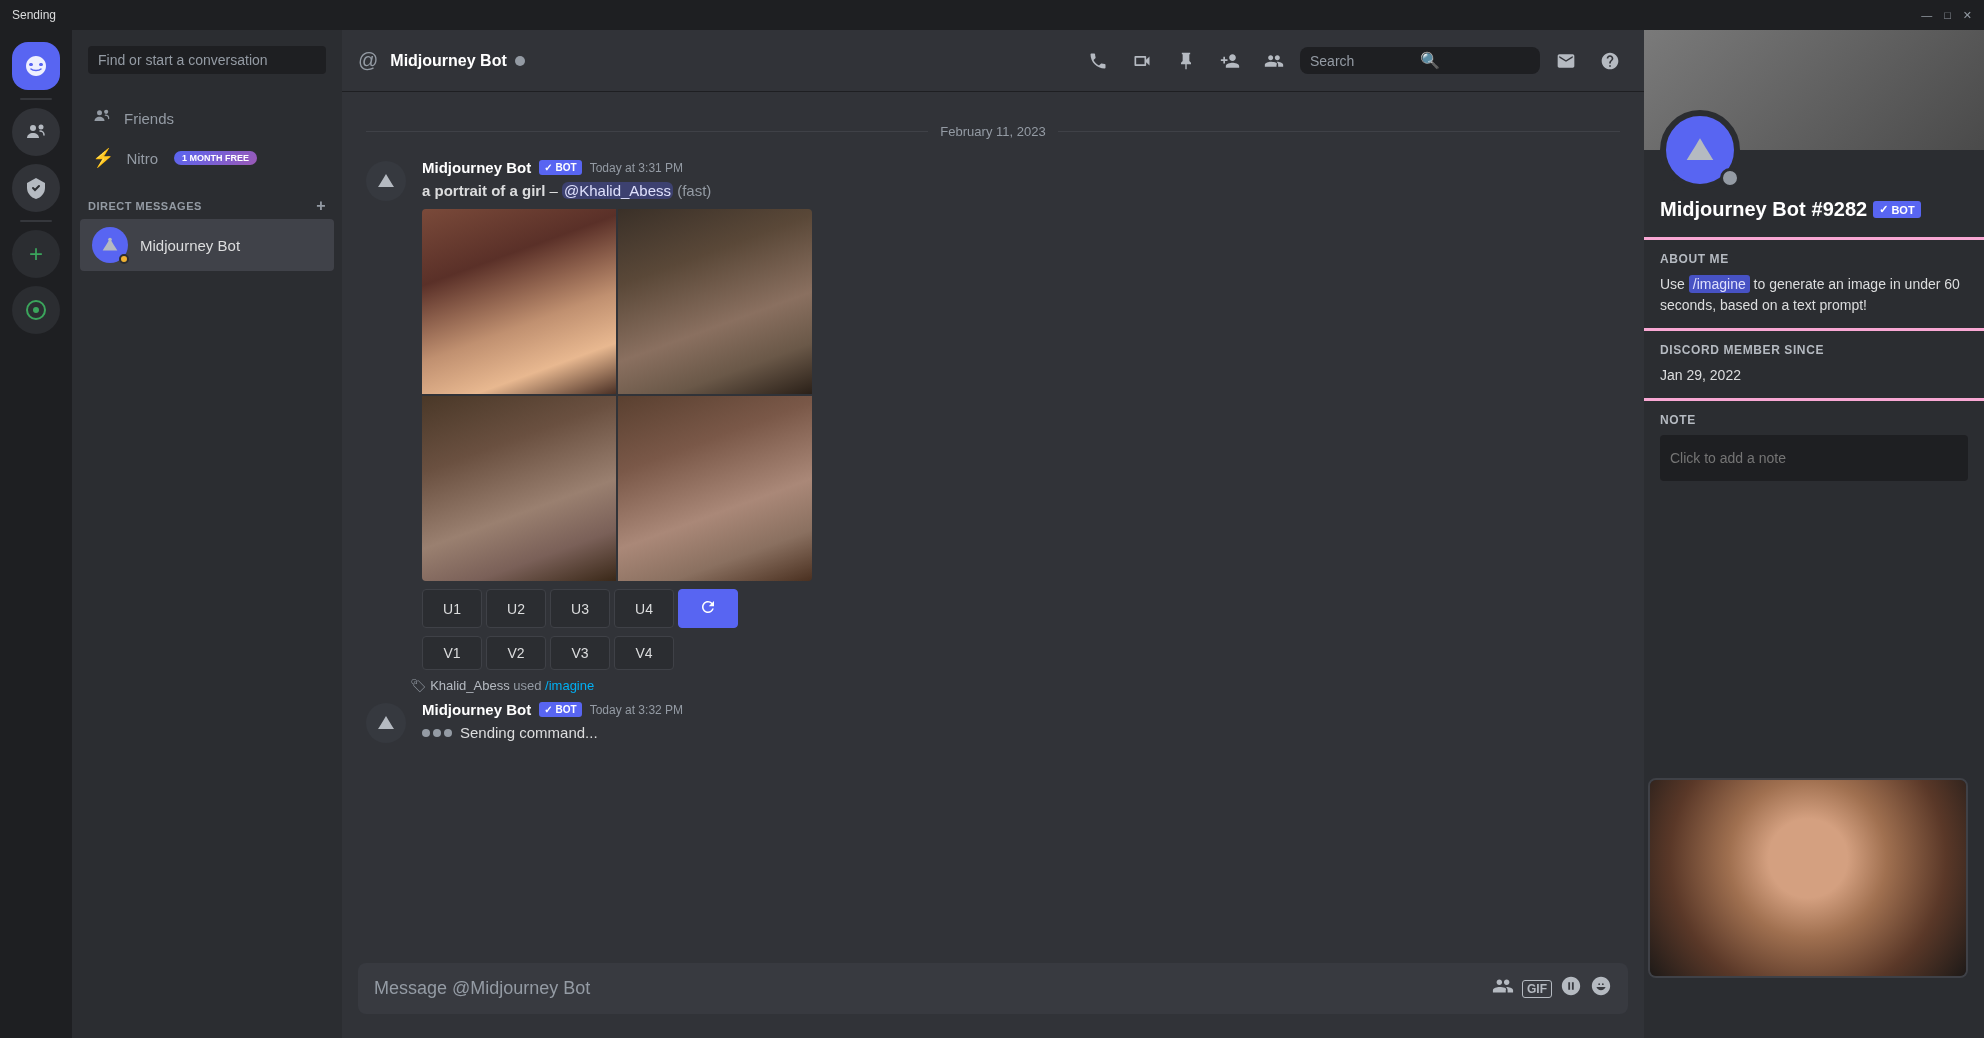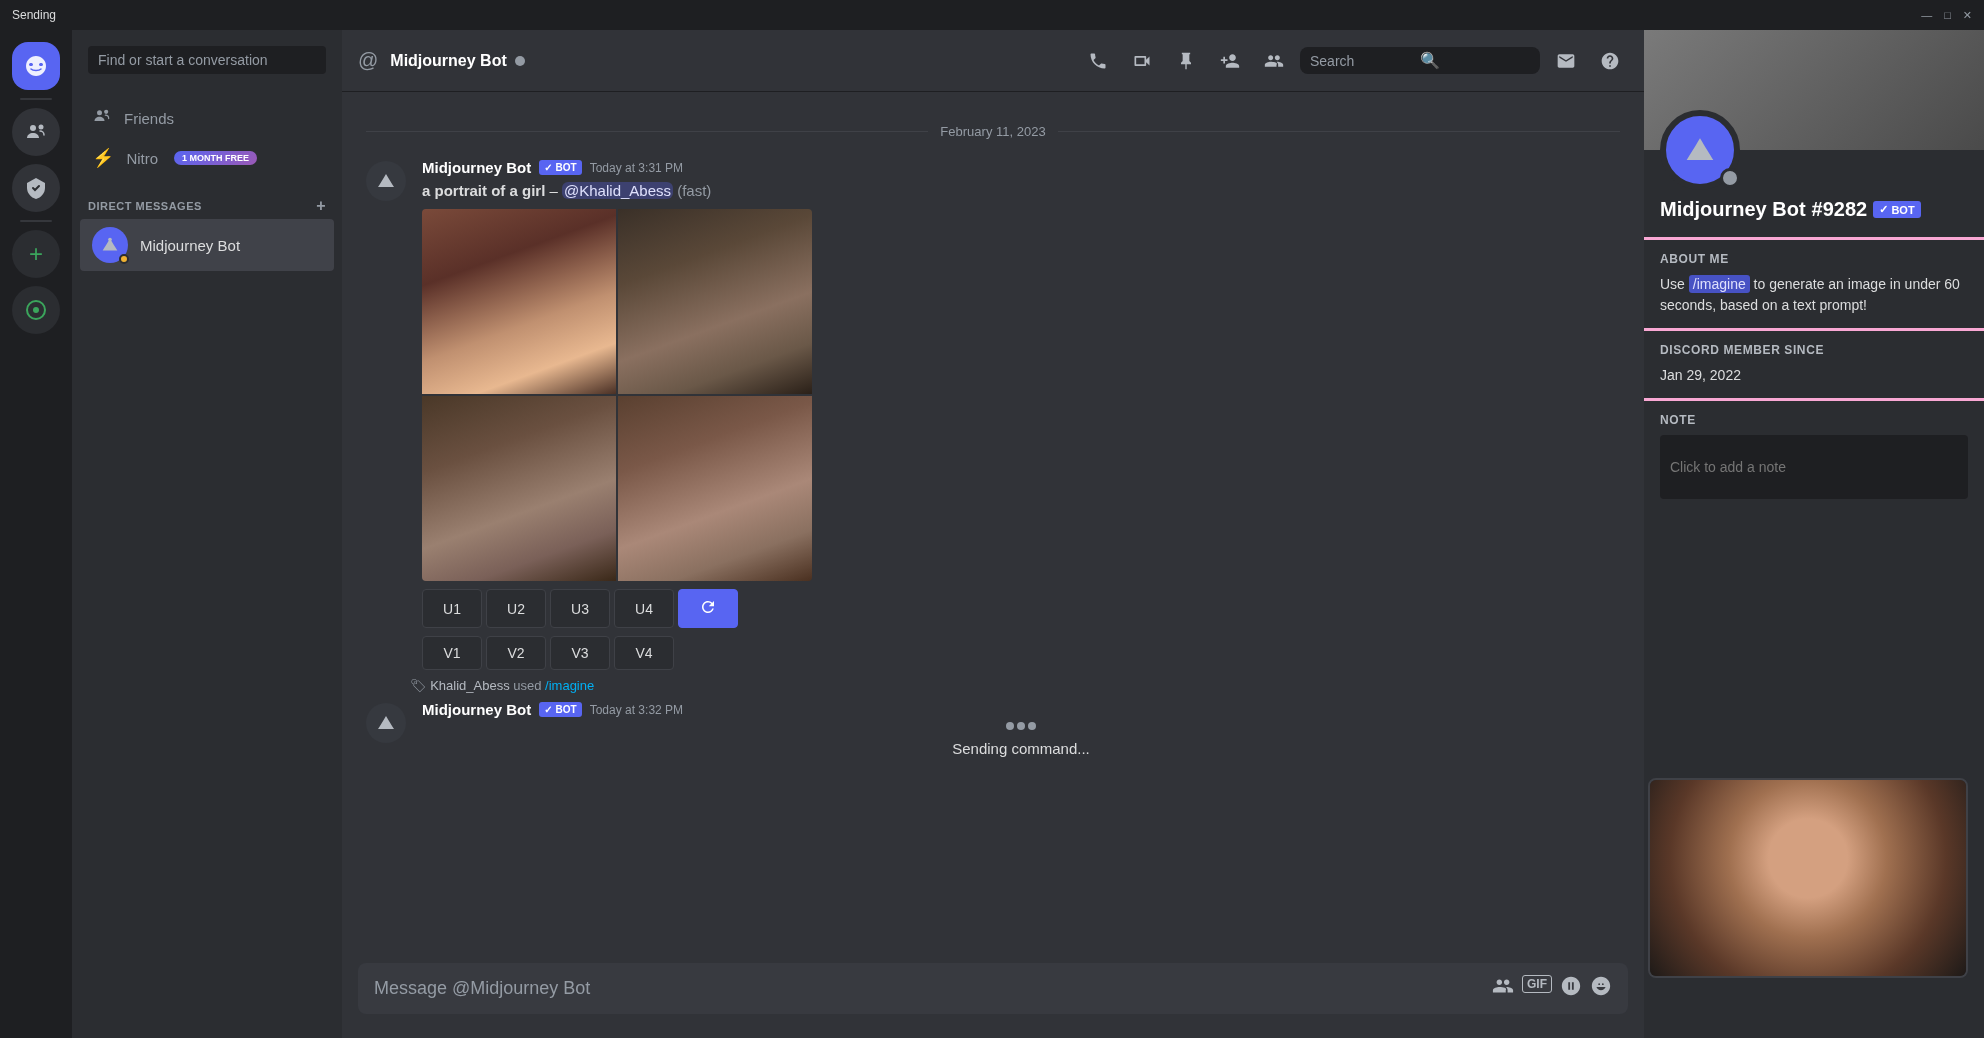--- a/index.html
+++ b/index.html
@@ -418,21 +418,21 @@
       background: transparent;
       border: none;
       outline: none;
       color: #dcddde;
       font-size: 18px;
     }
     .message-input-box input::placeholder { color: #949ba4; }
     .input-actions {
       display: flex;
       gap: 8px;
-      align-items: flex-start;
+      align-items: center;
     }
     .input-icon {
       color: #b5bac1;
       cursor: pointer;
       font-size: 20px;
     }
 
     
     .right-panel {
       width: 340px;
@@ -525,21 +525,21 @@
       background: #4752c4;
       color: #dee0fc;
       border-radius: 3px;
       padding: 1px 4px;
     }
 
     .note-input {
       background: #1e1f22;
       border: none;
       border-radius: 4px;
-      padding: 24px 10px;
+      padding: 15px 10px;
       color: #3b82f6;
       font-size: 14px;
       width: 100%;
       outline: none;
       cursor: pointer;
     }
 
     
     .video-overlay {
       position: fixed;
@@ -788,21 +788,21 @@
         </div>
         <div class="message-content">
           <div class="message-header">
             <span class="message-author">Midjourney Bot</span>
             <span class="bot-badge">
               <span>✓</span>
               <span>BOT</span>
             </span>
             <span class="message-timestamp">Today at 3:32 PM</span>
           </div>
-          <div style="display:flex; align-items:center; gap:8px;flex-direction:column;">
+          <div style="display:flex; align-items:center; gap:8px;">
             <div class="sending-dots">
               <div class="dot"></div>
               <div class="dot"></div>
               <div class="dot"></div>
             </div>
             <span class="message-text">Sending command...</span>
           </div>
         </div>
       </div>
     </div>

